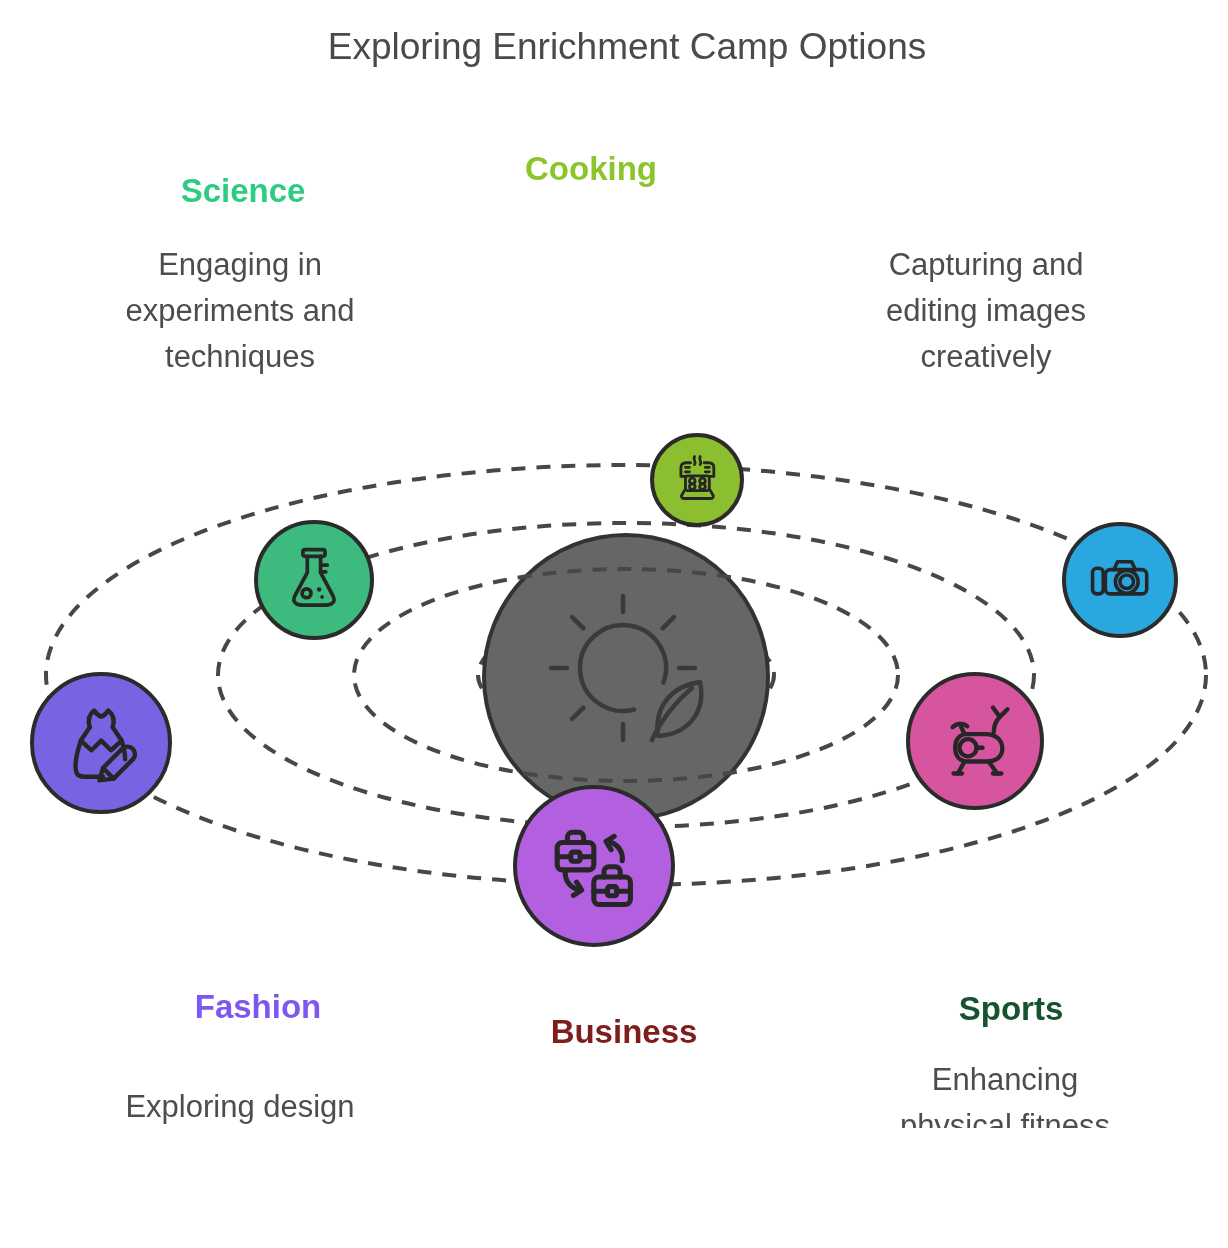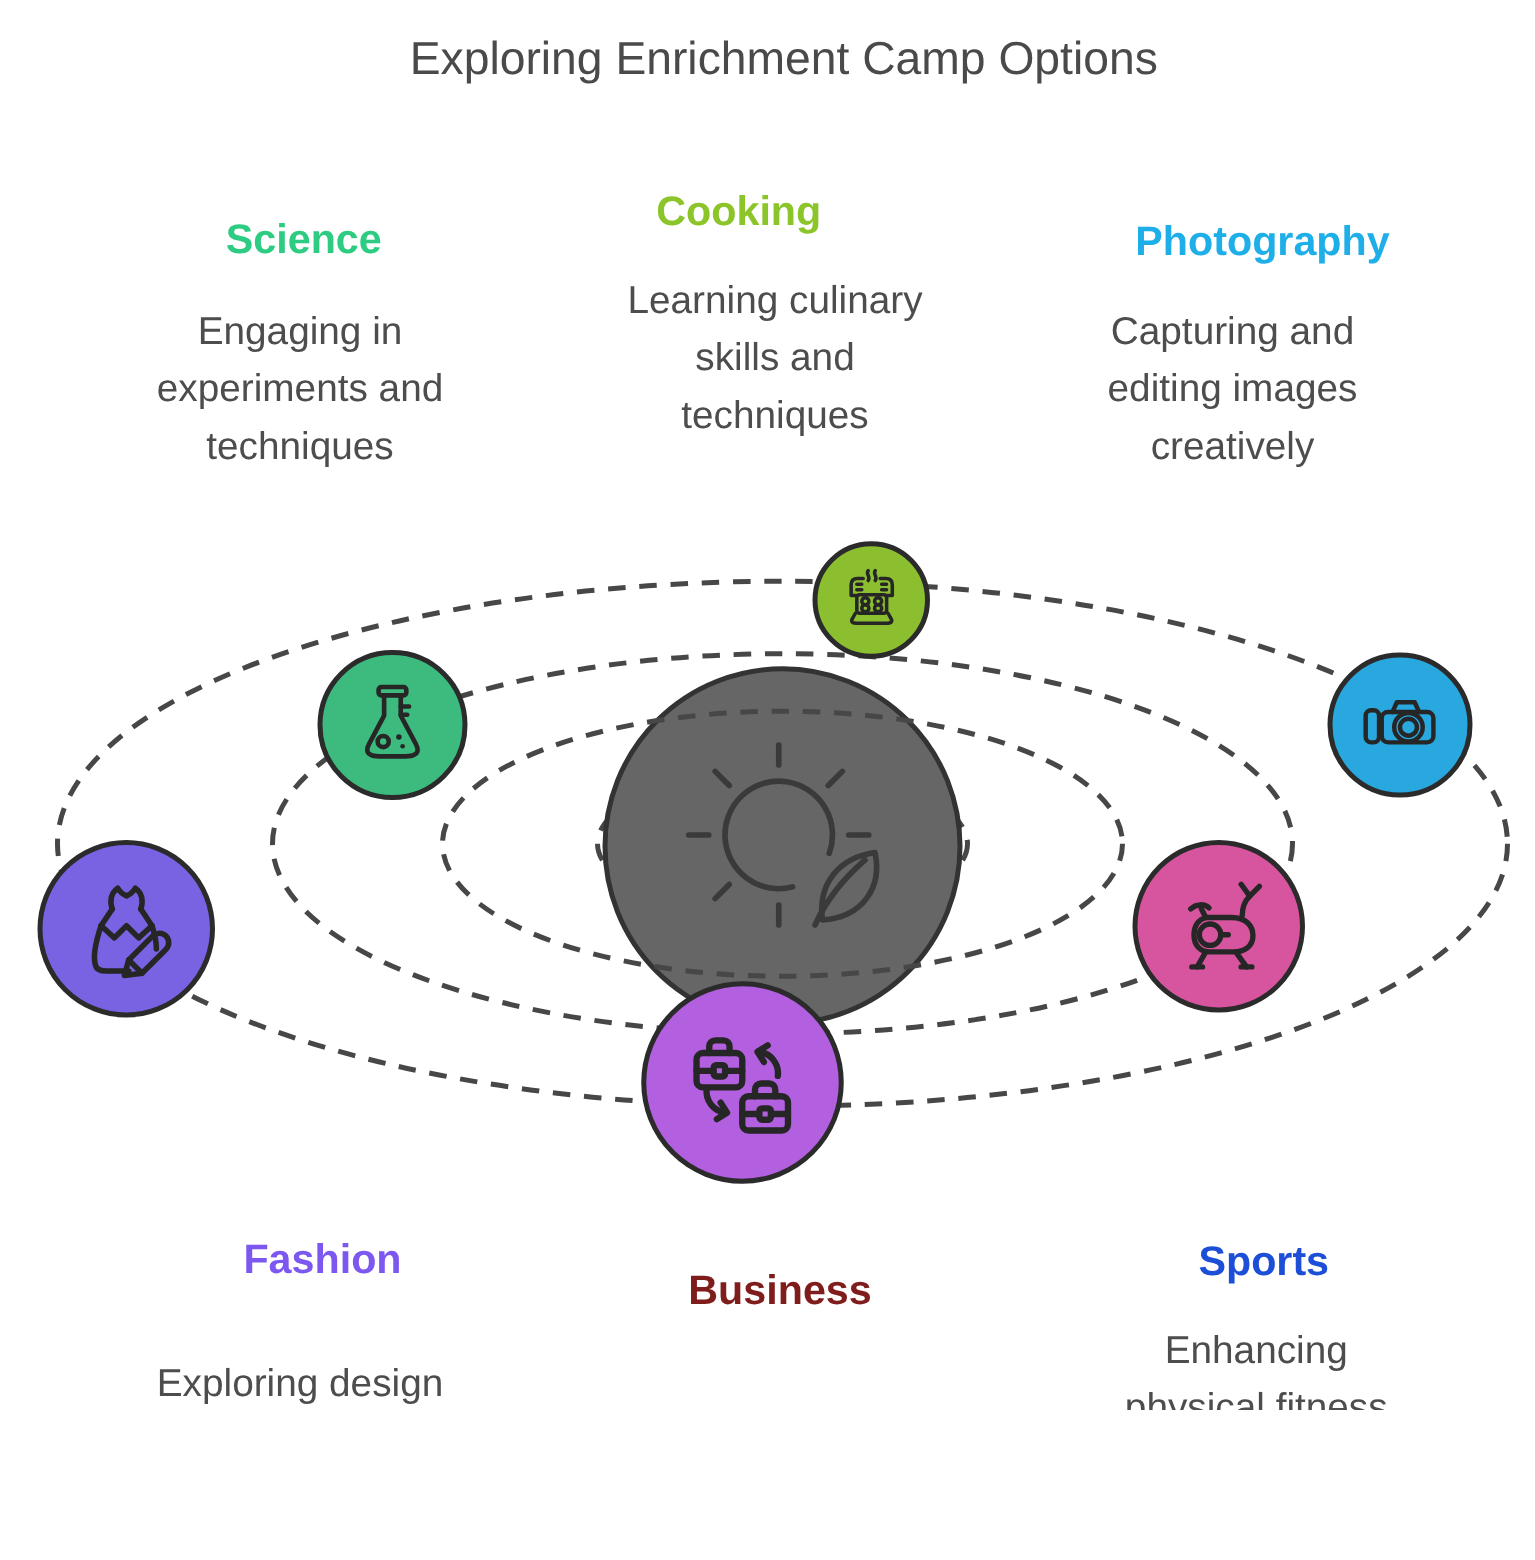--- a/index.html
+++ b/index.html
@@ -145,33 +145,29 @@
       <path class="icon-stroke" d="M25 88 h10 M71 88 h10"></path>
     </svg>
   </div>
 
   <div class="cat-label lbl-science" style="color: rgb(46, 204, 130);">Science</div>
   <div class="cat-desc desc-science">Engaging in
 experiments and
 techniques</div>
 
   <div class="cat-label lbl-cooking" style="color: rgb(139, 197, 42);">Cooking</div>
-  <div class="cat-desc desc-cooking">Learning culinary
-skills and
-techniques</div>
 
-  <div class="cat-label lbl-photography" style="color: rgb(30, 174, 232);">Photography</div>
   <div class="cat-desc desc-photography">Capturing and
 editing images
 creatively</div>
 
   <div class="cat-label lbl-fashion" style="color: rgb(124, 88, 240);">Fashion</div>
   <div class="cat-desc desc-fashion">Exploring design
 and personal style</div>
 
   <div class="cat-label lbl-business" style="color: #7f1d1d;">Business</div>
 
-  <div class="cat-label lbl-sports" style="color: #1d4ed8;">Sports</div>
+  <div class="cat-label lbl-sports" style="color: #14532d;">Sports</div>
   <div class="cat-desc desc-sports">Enhancing
 physical fitness
 and teamwork</div>
 
 </div>
 
 </body></html>

